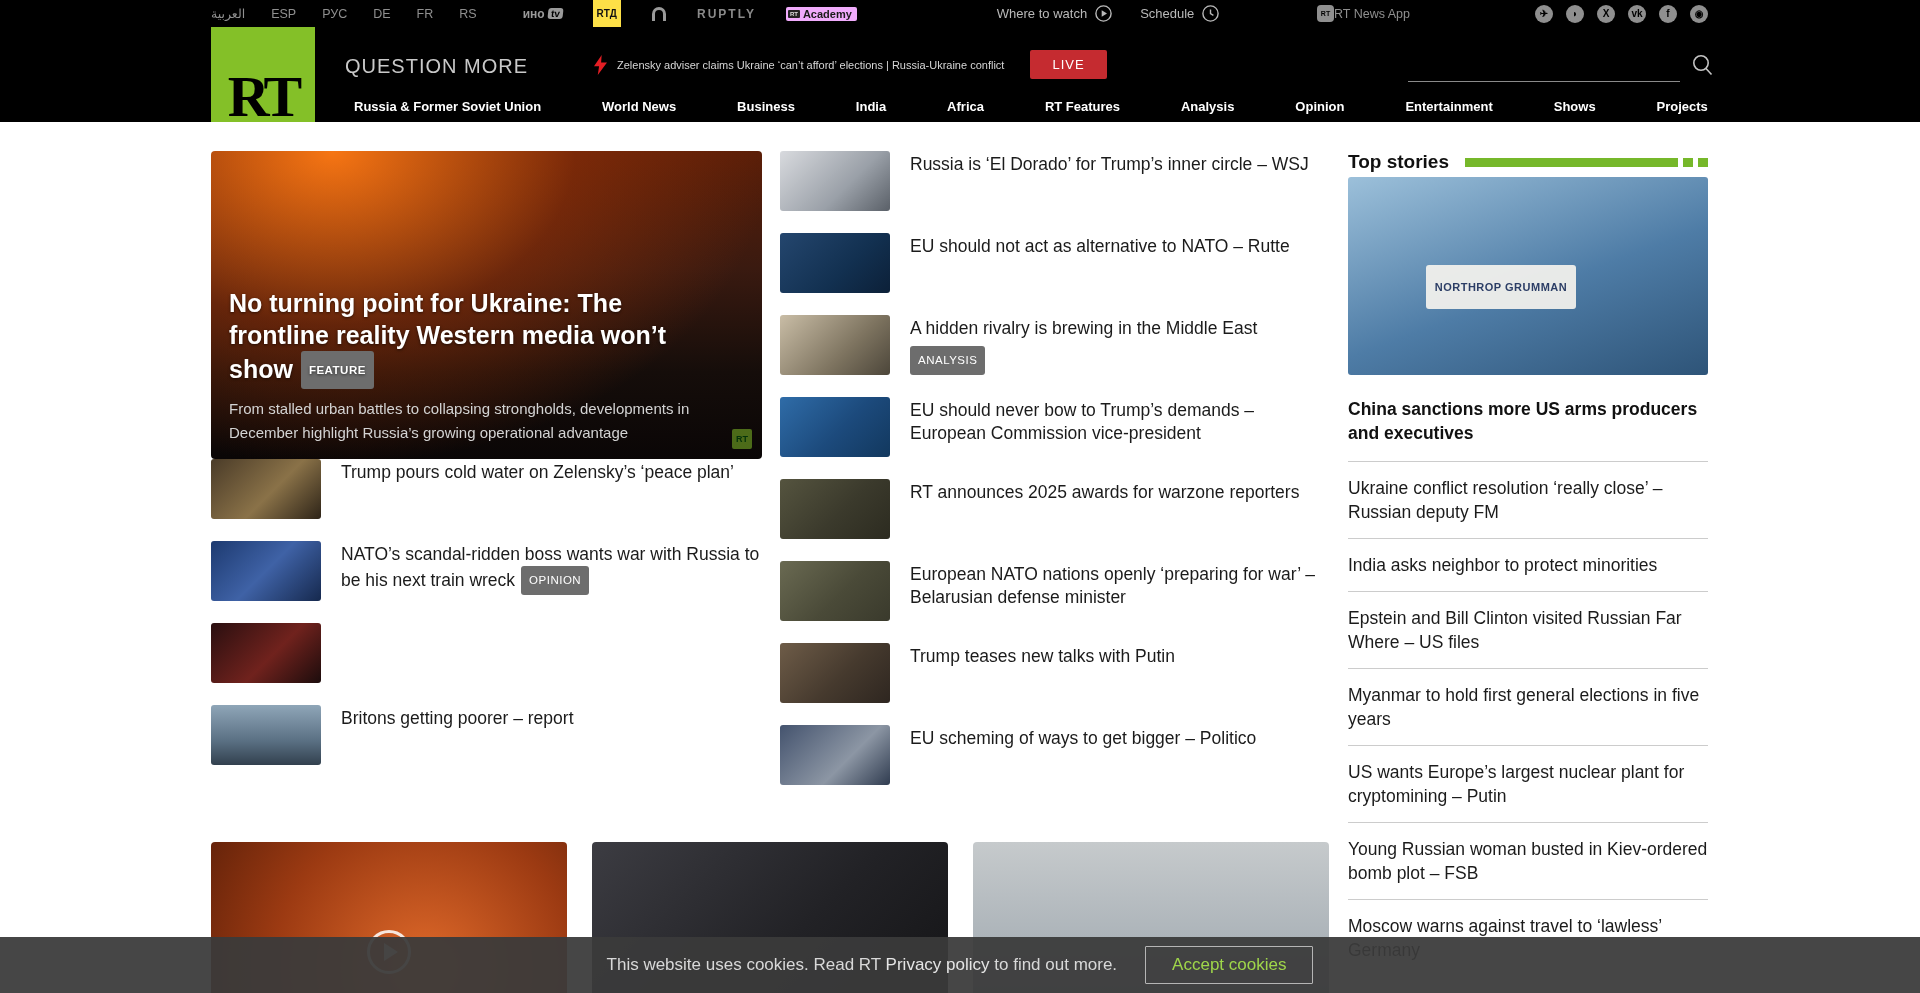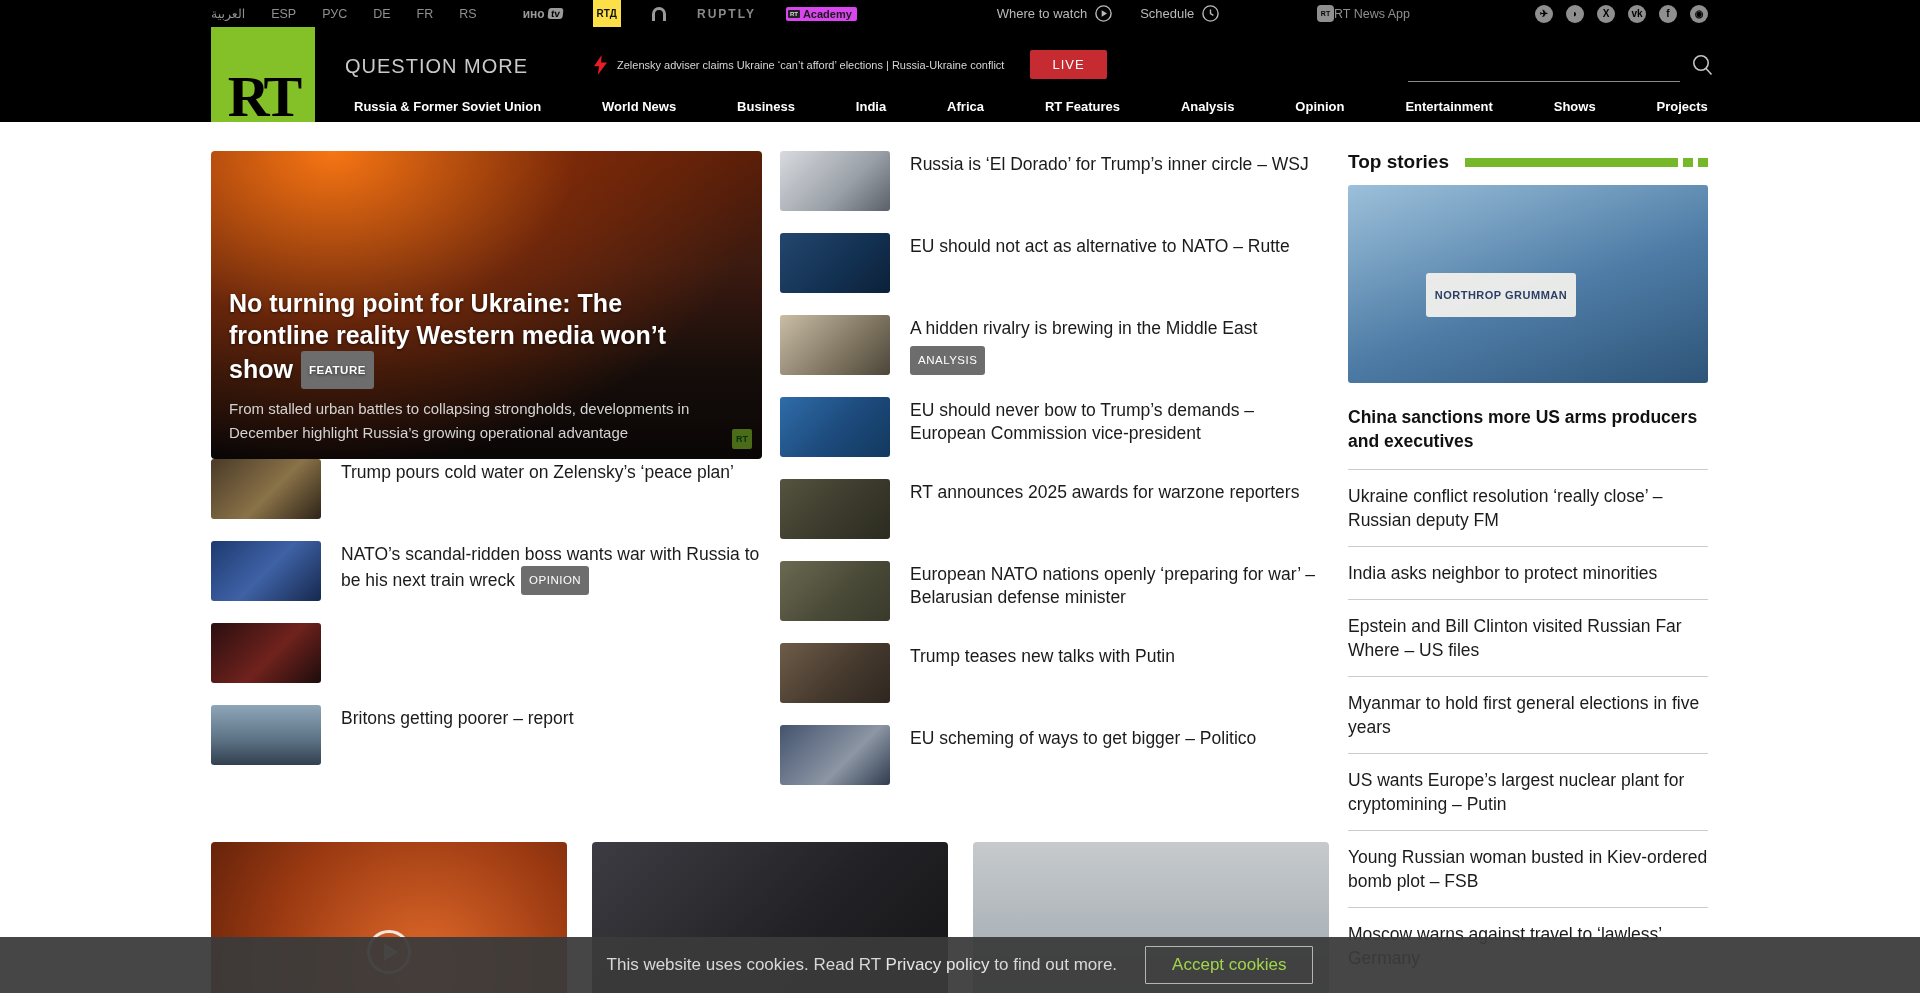--- a/index.html
+++ b/index.html
@@ -10,21 +10,21 @@
   
   .topbar { height:27px; background:#000; display:flex; align-items:center;
     padding:0 212px 0 211px; color:#8f8f8f; font-size:12.5px; }
   .topbar .lang { display:flex; align-items:center; gap:26px; }
   .topbar .lang span { cursor:pointer; }
   .brands { display:flex; align-items:center; gap:30px; margin-left:46px; }
   .brand { display:flex; align-items:center; gap:3px; color:#9a9a9a; font-weight:bold; font-size:12px; cursor:pointer; }
   .tvbox { background:#9a9a9a; color:#000; border-radius:3px; padding:0 3px; font-size:10px; font-weight:bold; transform:skewX(-6deg); }
   .rtdbox { background:#fde047; color:#111; border-radius:3px; padding:16px 4px; font-size:10px; font-weight:bold; }
   .ruptly { letter-spacing:2px; color:#8a8a8a; font-weight:bold; }
-  .acadbadge { background:#d946ef; border-radius:2px; display:flex; align-items:center; gap:3px; padding:1px 5px 1px 2px; color:#1a1a1a; font-weight:bold; font-size:11px; }
+  .acadbadge { background:#f0abfc; border-radius:2px; display:flex; align-items:center; gap:3px; padding:1px 5px 1px 2px; color:#1a1a1a; font-weight:bold; font-size:11px; }
   .acadrt { background:#222; color:#ddd; font-size:6px; padding:1px 2px; border-radius:1px; }
   .watchgrp { display:flex; align-items:flex-end; gap:28px; margin-left:140px; color:#b9b9b9; font-size:13px; }
   .watchitem { display:flex; align-items:center; gap:8px; cursor:pointer; }
   .appgrp { display:flex; align-items:center; margin-left:auto; color:#8f8f8f; font-size:12.5px; cursor:pointer; }
   .appicon { width:17px; height:17px; background:#8f8f8f; border-radius:4px; color:#000; font-size:7px; font-weight:bold; display:flex; align-items:center; justify-content:center; }
   .social { display:flex; align-items:center; gap:13px; margin-left:125px; }
   .soc { width:18px; height:18px; border-radius:50%; background:#8f8f8f; color:#000;
     display:flex; align-items:center; justify-content:center; font-size:10px; font-weight:bold; cursor:pointer; }
 
   
@@ -74,21 +74,21 @@
   .badge-below .badge { margin-left:0; vertical-align:0; }
 
   
   .sidebar { width:360px; margin-left:18px; }
   .ts-head { display:flex; align-items:center; }
   .ts-title { font-size:19px; font-weight:bold; color:#111; white-space:nowrap; }
   .ts-bar { flex:1; display:flex; align-items:center; gap:5px; margin-left:16px; }
   .ts-bar .seg { height:9px; background:#76b82a; }
   .ts-bar .long { flex:1; }
   .ts-bar .sq { width:10px; }
-  .ts-img { width:360px; height:198px; margin-top:12px; border-radius:3px; position:relative; cursor:pointer; }
+  .ts-img { width:360px; height:198px; margin-top:4px; border-radius:3px; position:relative; cursor:pointer; }
   .ts-sign { position:absolute; left:78px; top:88px; width:150px; height:44px; background:rgba(245,243,238,.92);
     border-radius:3px; display:flex; align-items:center; justify-content:center; text-align:center;
     color:#2c3e66; font-size:11px; font-weight:bold; line-height:13px; letter-spacing:.5px; }
   .ts-lead { font-size:17.5px; font-weight:bold; line-height:24px; color:#111; margin-top:22px; cursor:pointer; }
   .ts-item { font-size:17.5px; line-height:24px; color:#1b1b1b; padding:14px 0; border-top:1px solid #ccc; cursor:pointer; }
   .ts-item:first-of-type { border-top:none; }
   .ts-list { margin-top:16px; }
   .ts-list .ts-item:nth-child(1) { border-top:1px solid #ccc; }
 
   

